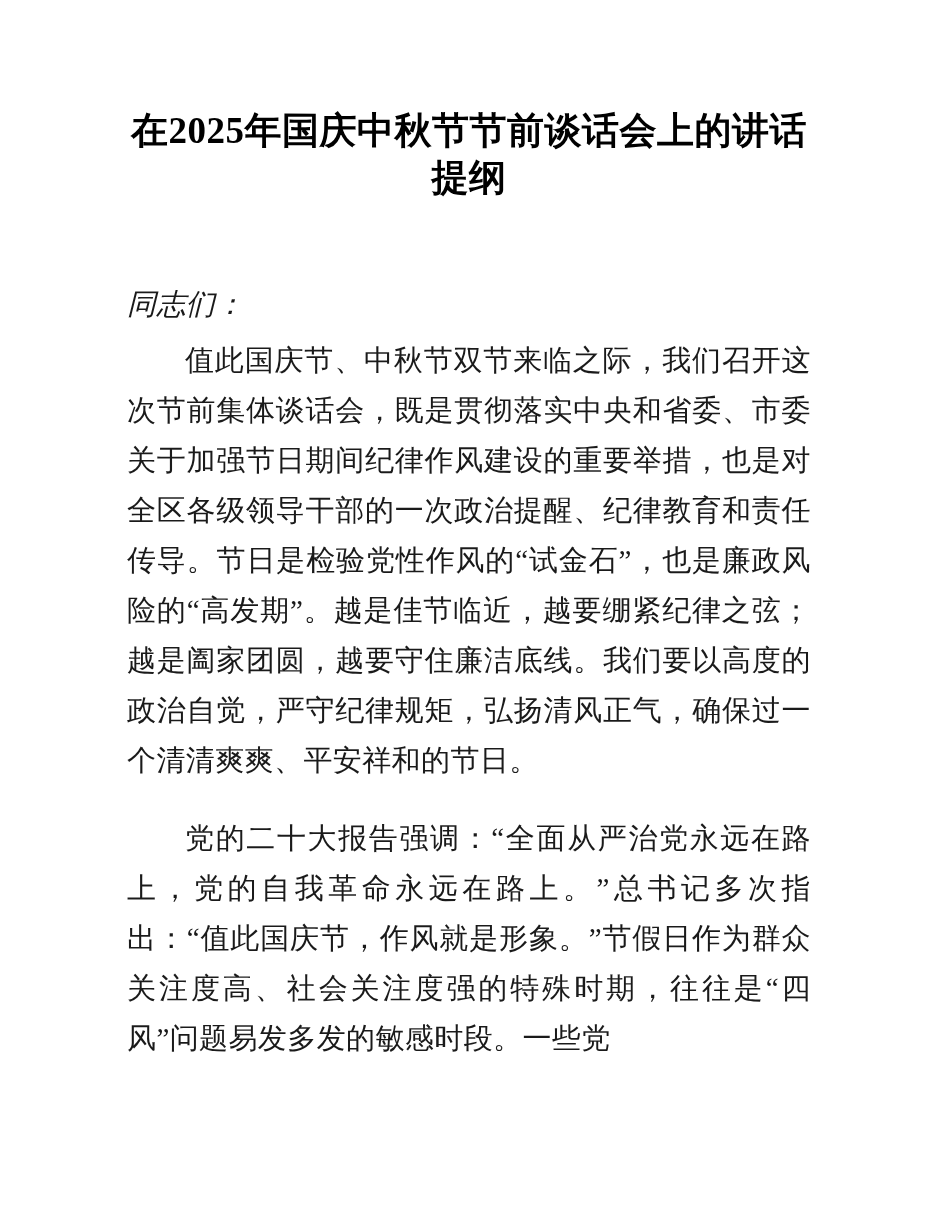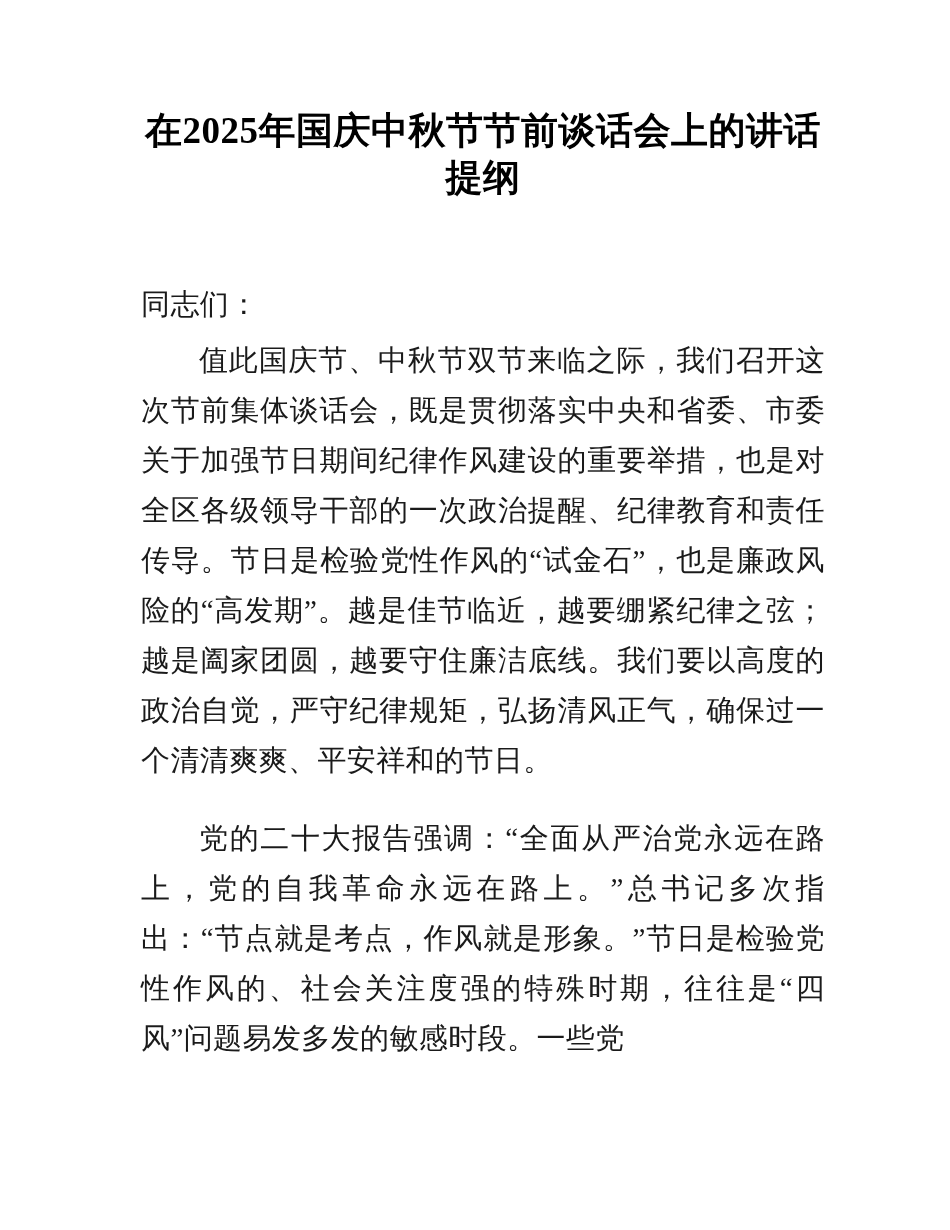--- a/index.html
+++ b/index.html
@@ -14,21 +14,21 @@
     height: 1230px;
     background: #ffffff;
     overflow: hidden;
     box-sizing: border-box;
     font-family: "Liberation Serif", "DejaVu Serif", serif;
   }
 
   
   .content {
     position: absolute;
-    left: 141px;
+    left: 127px;
     top: 0;
     width: 684px;
   }
 
   
   .doc-title {
     margin: 0;
     padding: 0;
     text-align: center;
     font-family: "Liberation Serif", "DejaVu Serif", serif;
@@ -47,20 +47,21 @@
     line-height: 50px;
     color: #1a1a1a;
     text-align: justify;
     text-justify: inter-ideograph;
     margin: 0;
     letter-spacing: 0.4px;
   }
 
   .salutation {
     padding-top: 78px;
+    font-style: italic;
   }
 
   .para {
     text-indent: 2em;
   }
 
   .para-gap {
     margin-top: 6px;
   }
 
@@ -87,16 +88,16 @@
 <div class="page">
   <div class="content">
 
     <h1 class="doc-title">在2025年国庆中秋节节前谈话会上的讲话提纲</h1>
 
     <p class="body-text salutation">同志们：</p>
 
     <p class="body-text para para-gap">值此国庆节、中秋节双节来临之际，我们召开这次节前集体谈话会，既是贯彻落实中央和省委、市委关于加强节日期间纪律作风建设的重要举措，也是对全区各级领导干部的一次政治提醒、纪律教育和责任传导。节日是检验党性作风的“试金石”，也是廉政风险的“高发期”。越是佳节临近，越要绷紧纪律之弦；越是阖家团圆，越要守住廉洁底线。我们要以高度的政治自觉，严守纪律规矩，弘扬清风正气，确保过一个清清爽爽、平安祥和的节日。</p>
 
 
-    <p class="body-text para heading-gap-bottom">党的二十大报告强调：“全面从严治党永远在路上，党的自我革命永远在路上。”总书记多次指出：“节点就是考点，作风就是形象。”节日是检验党性作风的、社会关注度强的特殊时期，往往是“四风”问题易发多发的敏感时段。一些党</p>
+    <p class="body-text para heading-gap-bottom">党的二十大报告强调：“全面从严治党永远在路上，党的自我革命永远在路上。”总书记多次指出：“值此国庆节，作风就是形象。”节假日作为群众关注度高、社会关注度强的特殊时期，往往是“四风”问题易发多发的敏感时段。一些党</p>
 
   </div>
 </div>
 
 </body></html>

